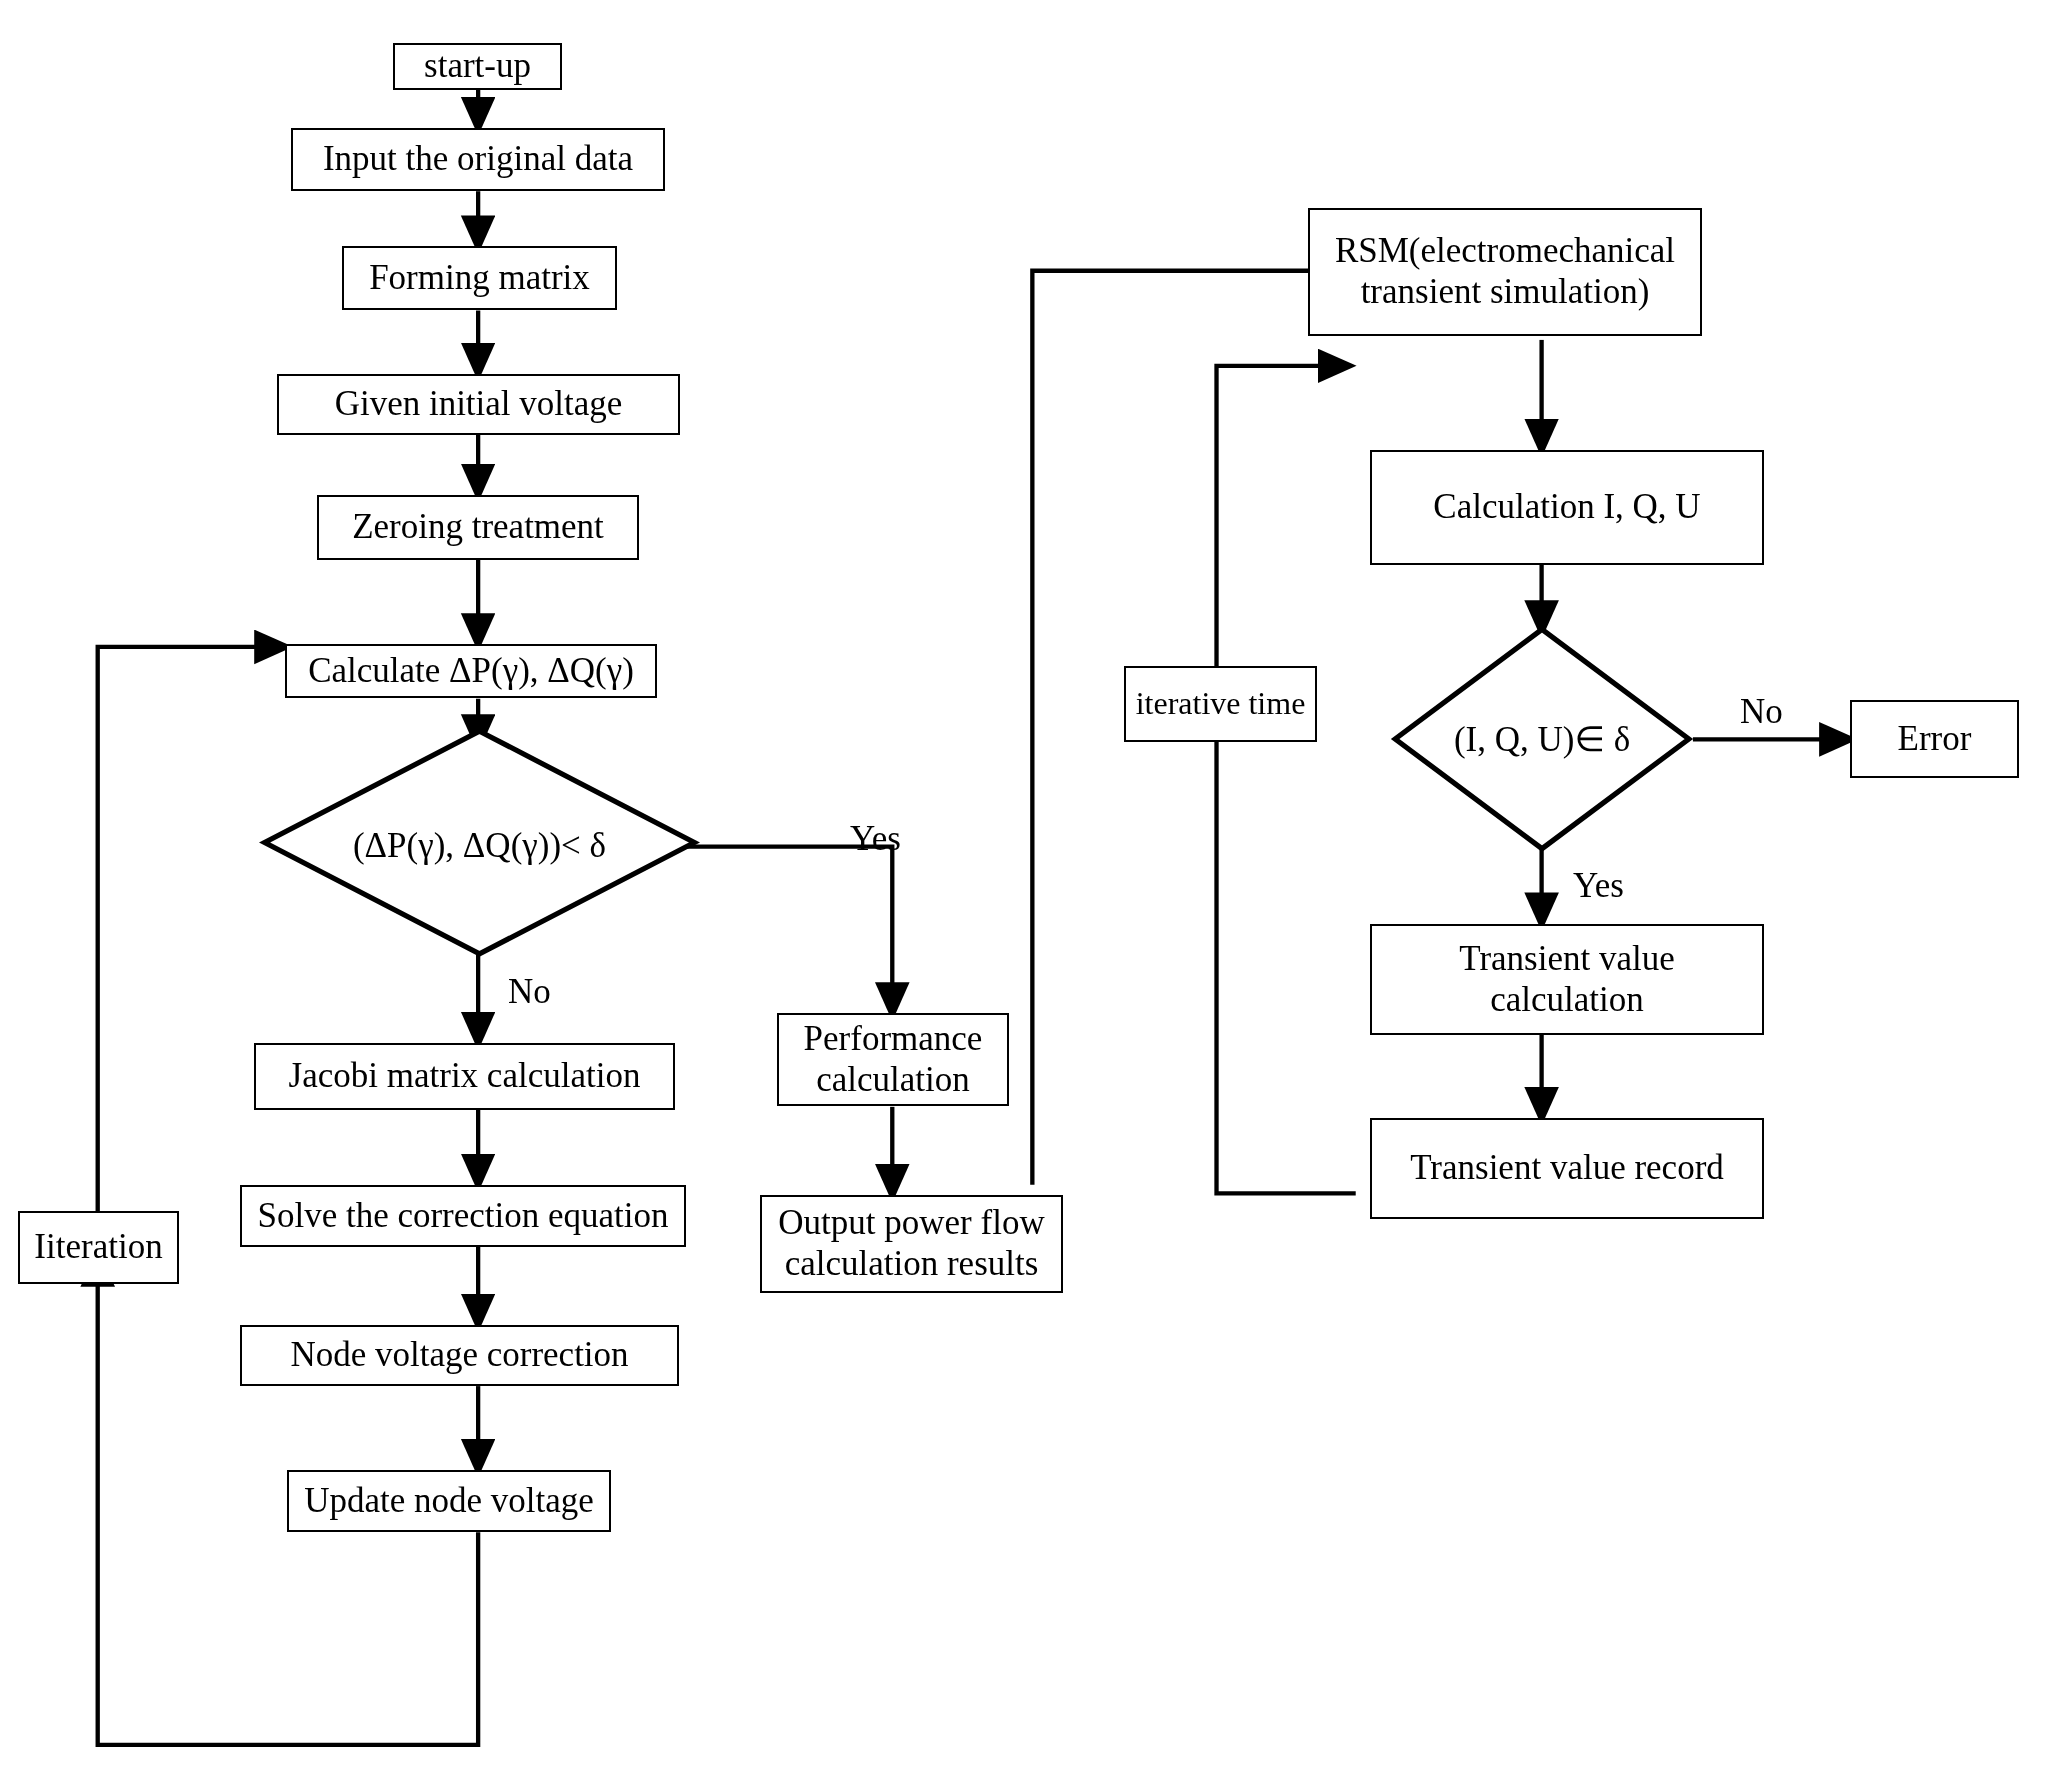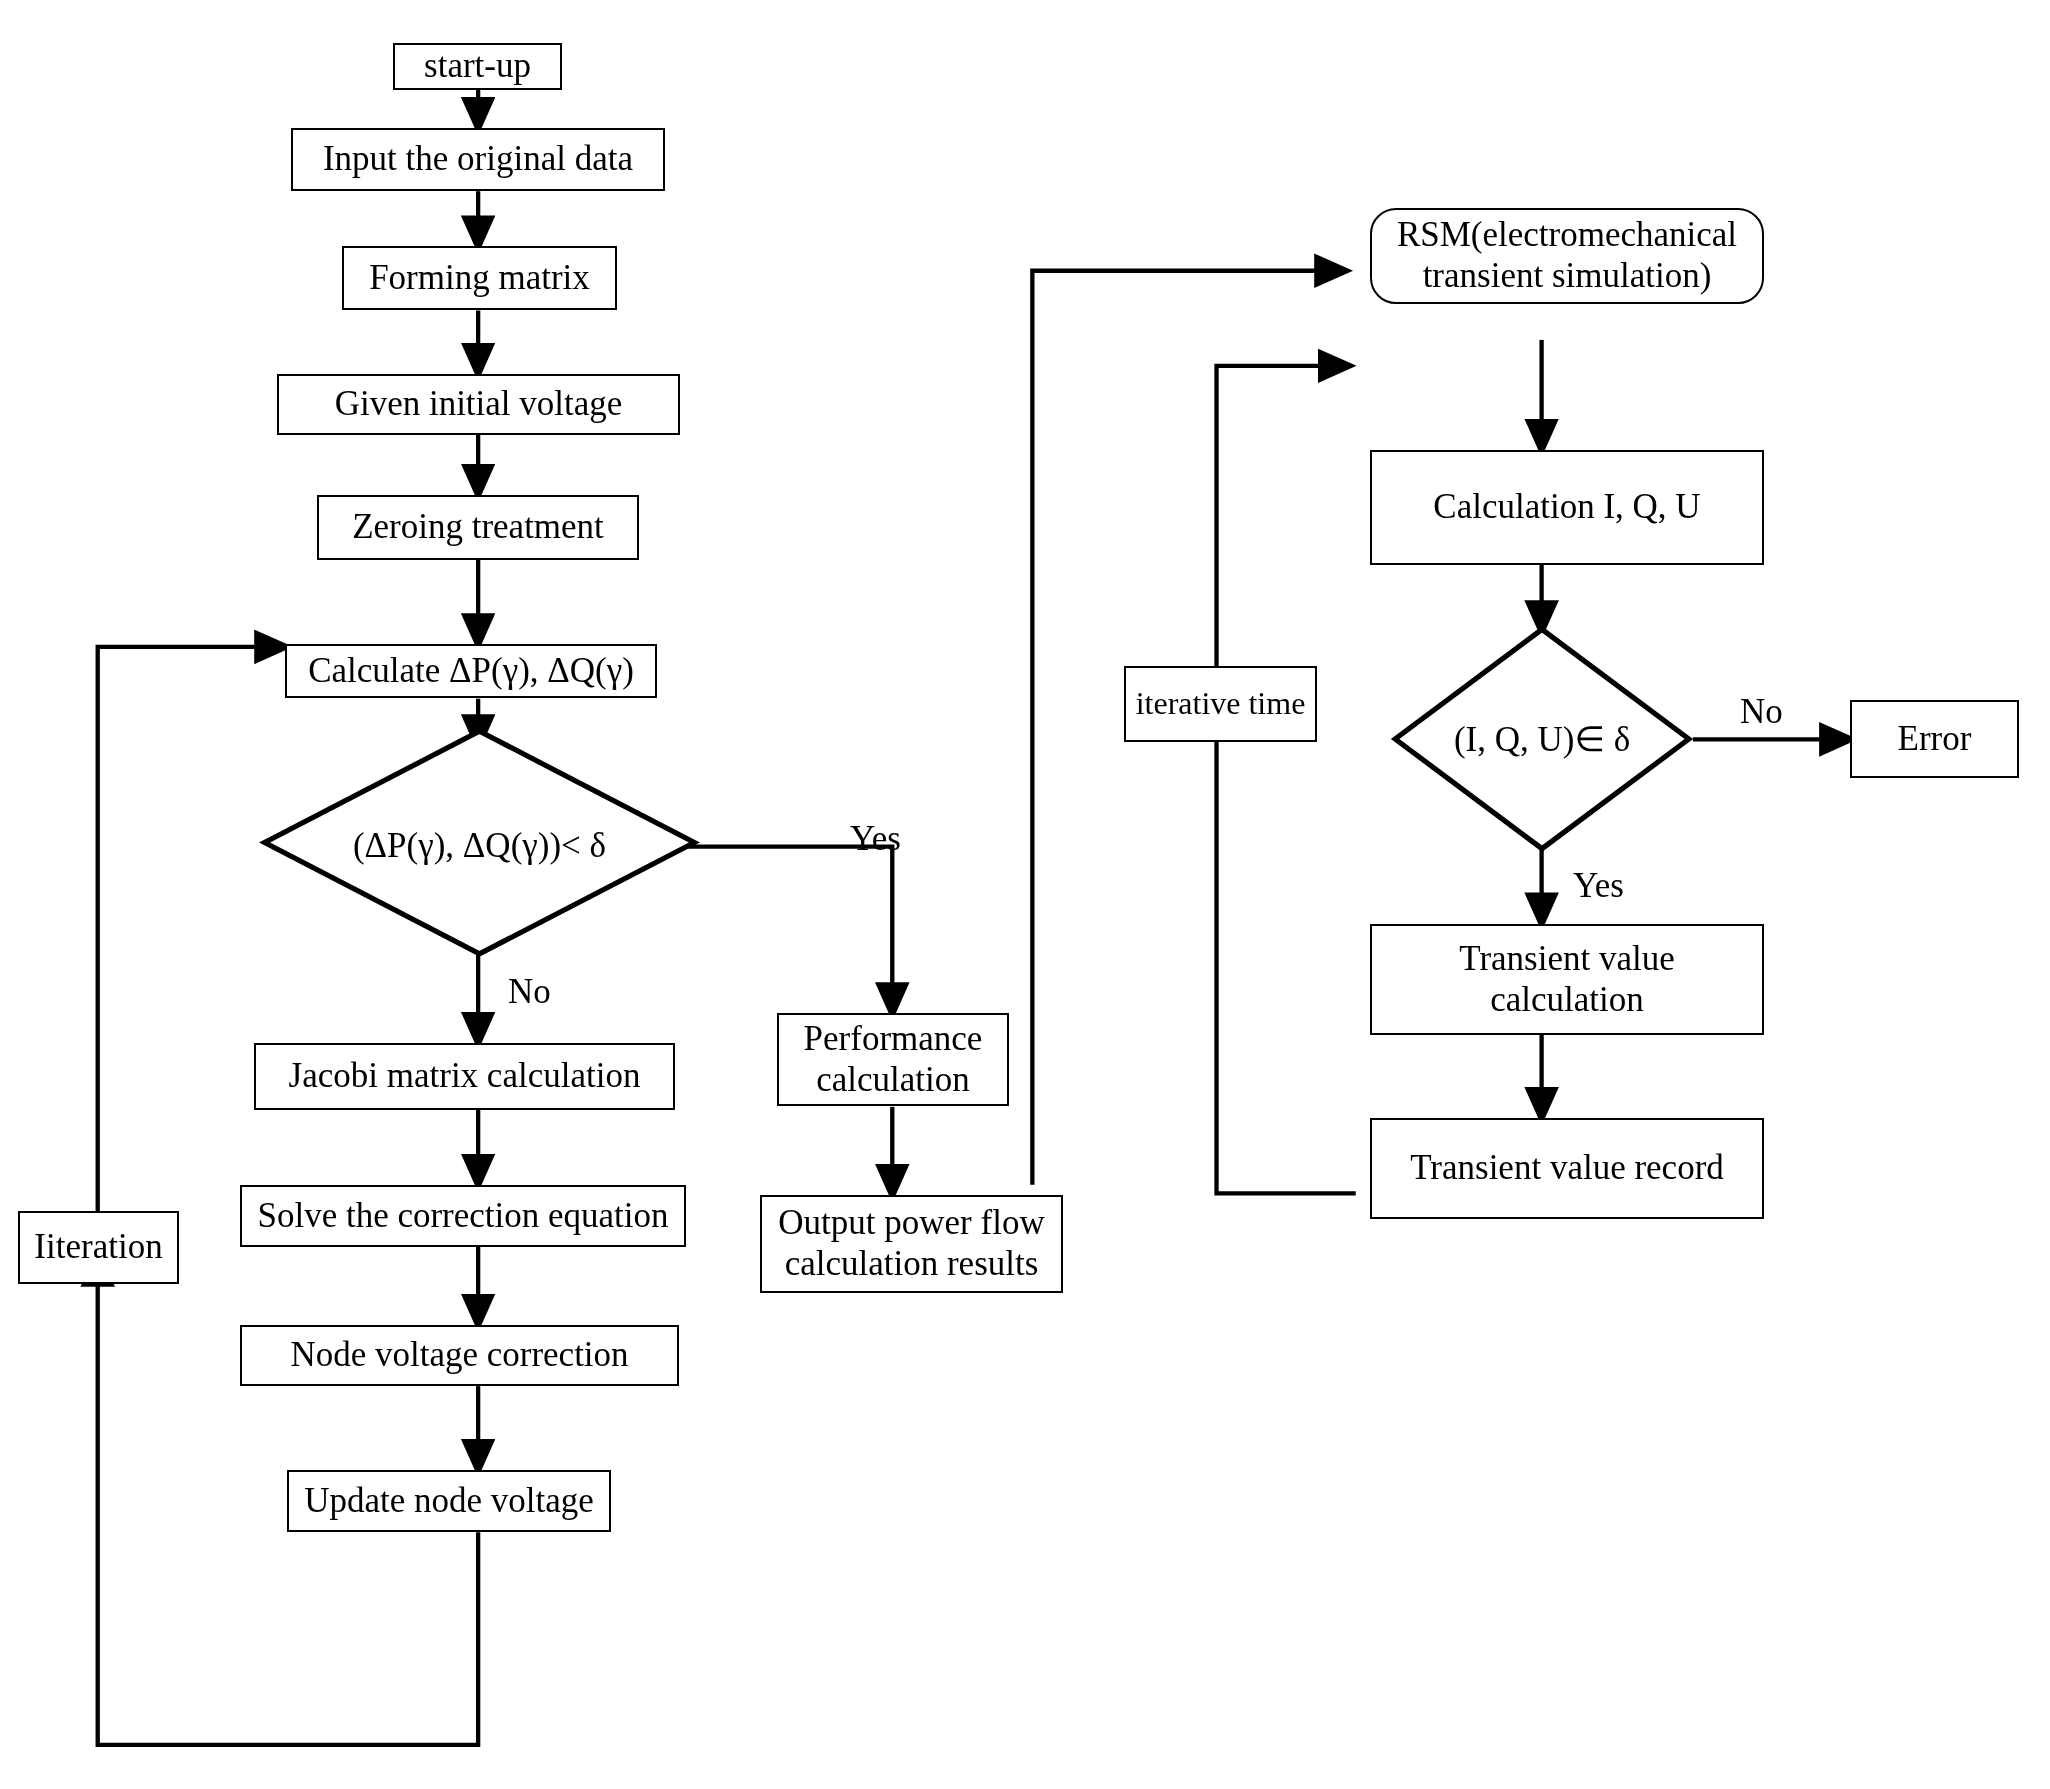--- a/index.html
+++ b/index.html
@@ -131,21 +131,21 @@
   <div class="node" style="left:287px; top:1470px; width:324px; height:62px;">Update node voltage</div>
 
   <div class="node" style="left:18px; top:1211px; width:161px; height:73px;padding-left:7px;">Iiteration</div>
 
   <div class="node" style="left:777px; top:1013px; width:232px; height:93px;">Performance
 calculation</div>
 
   <div class="node" style="left:760px; top:1195px; width:303px; height:98px;">Output power flow
 calculation results</div>
 
-  <div class="node" style="left:1370px; top:208px; width:394px; height:96px;border-radius:26px;">RSM(electromechanical
+  <div class="node" style="left:1308px; top:208px; width:394px; height:128px;">RSM(electromechanical
 transient simulation)</div>
 
   <div class="node" style="left:1370px; top:450px; width:394px; height:115px;">Calculation I, Q, U</div>
 
   <div class="node small" style="left:1124px; top:666px; width:193px; height:76px;">iterative time</div>
 
   <div class="node" style="left:1850px; top:700px; width:169px; height:78px;">Error</div>
 
   <div class="node" style="left:1370px; top:924px; width:394px; height:111px;">Transient value
 calculation</div>

